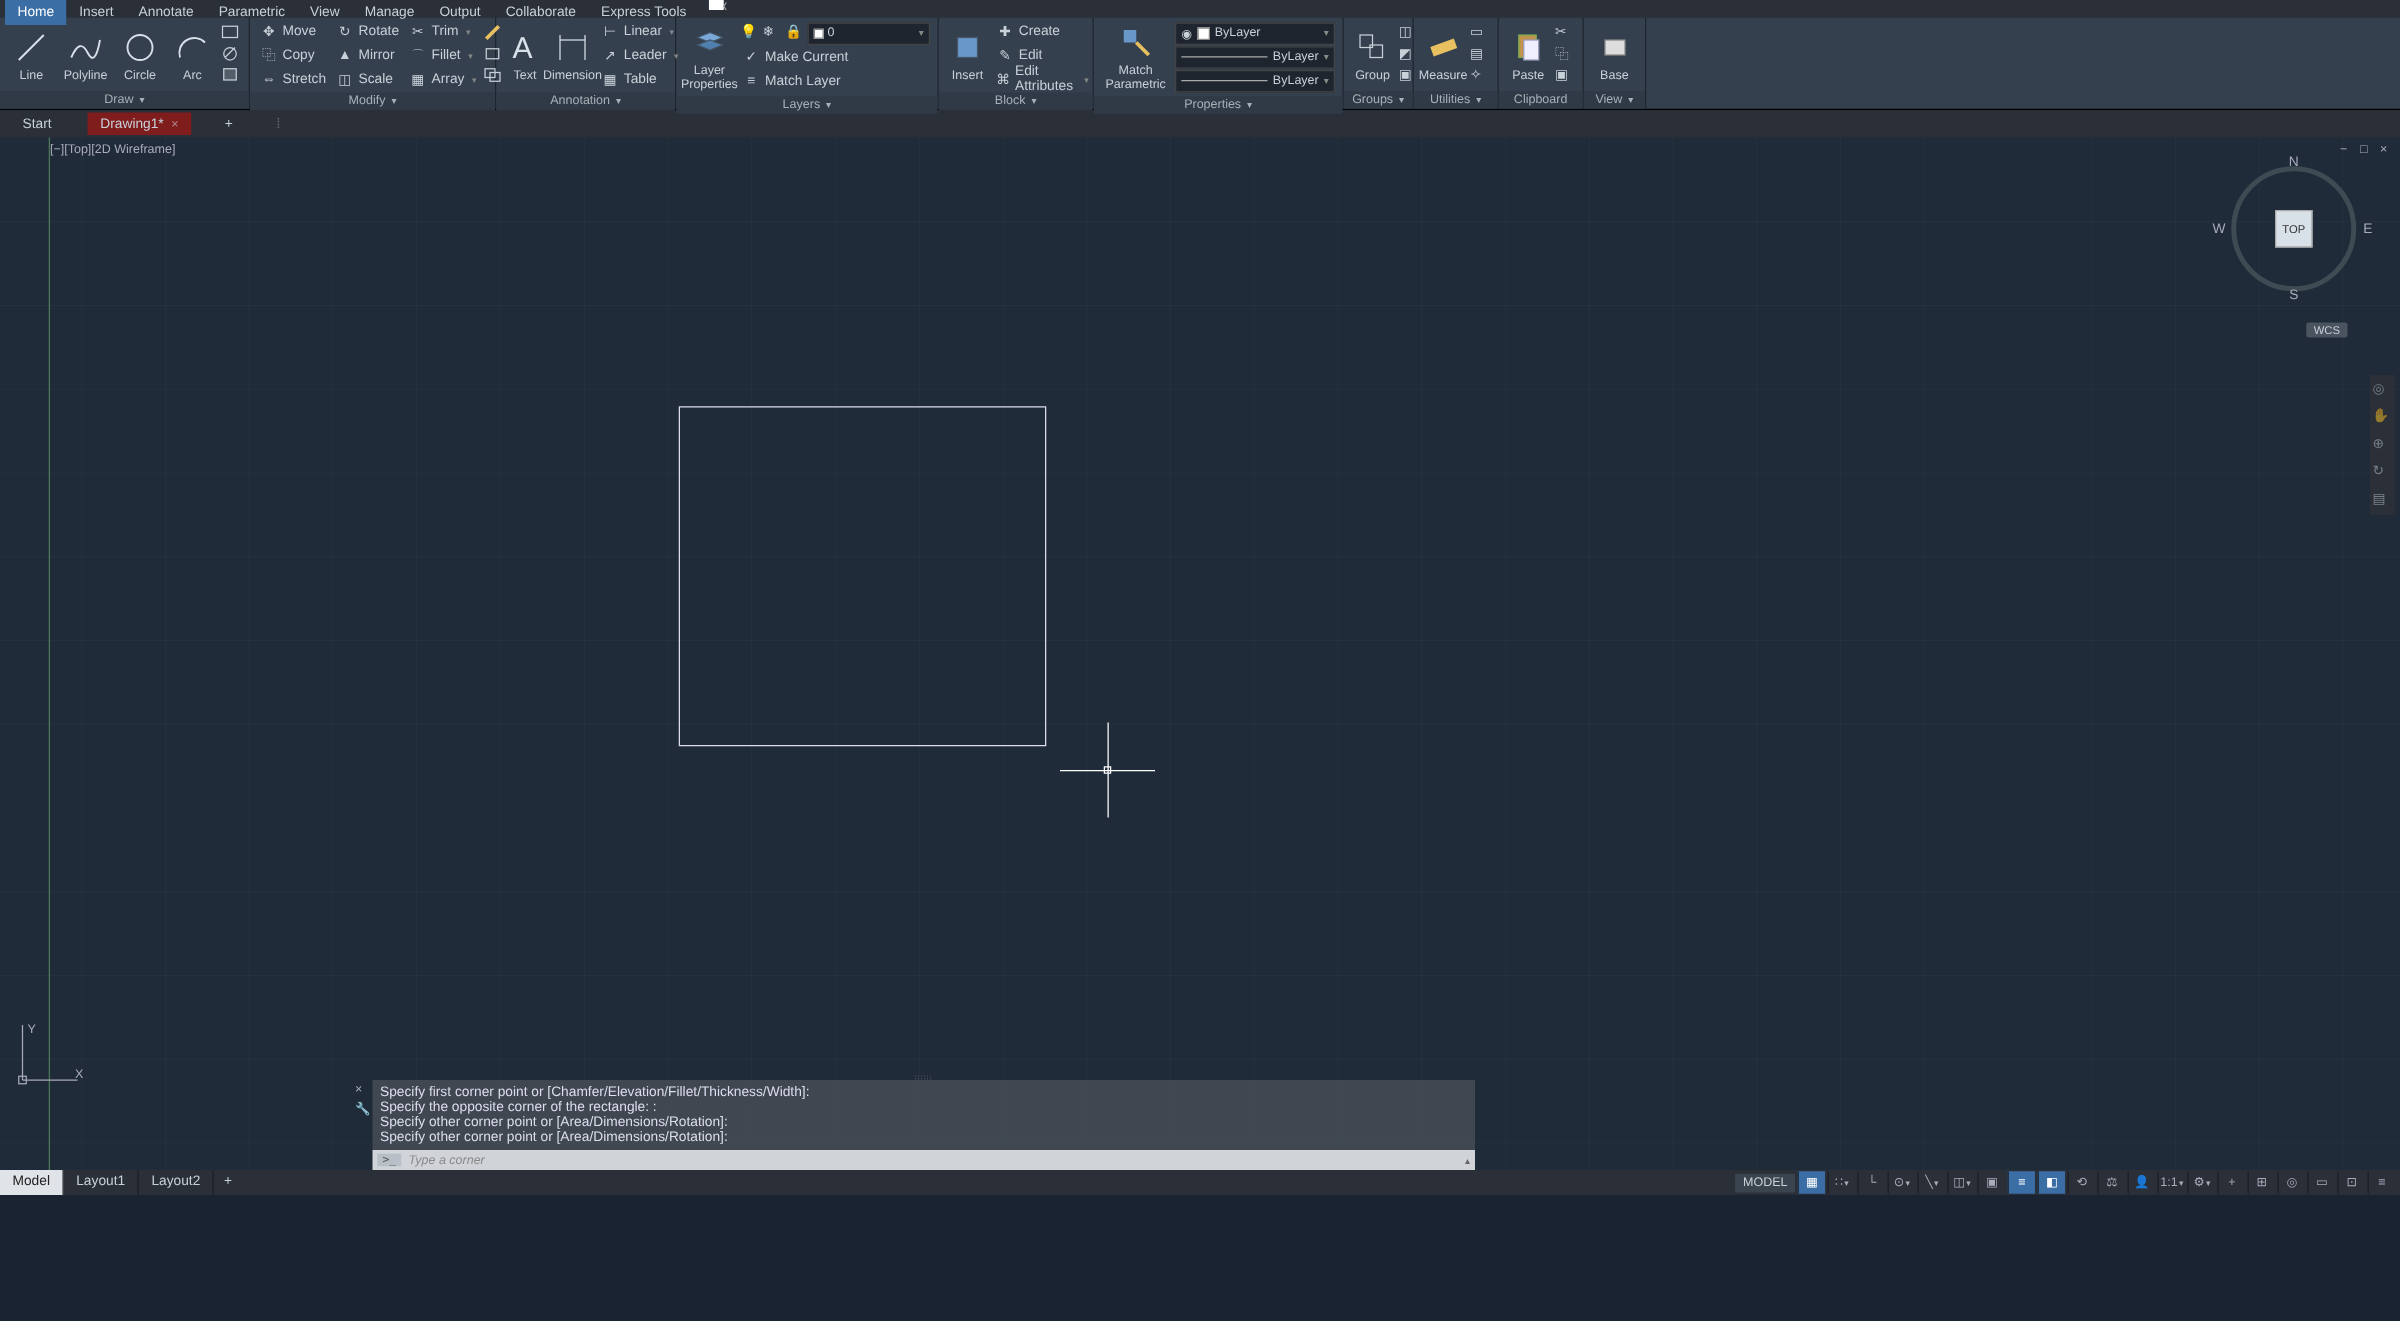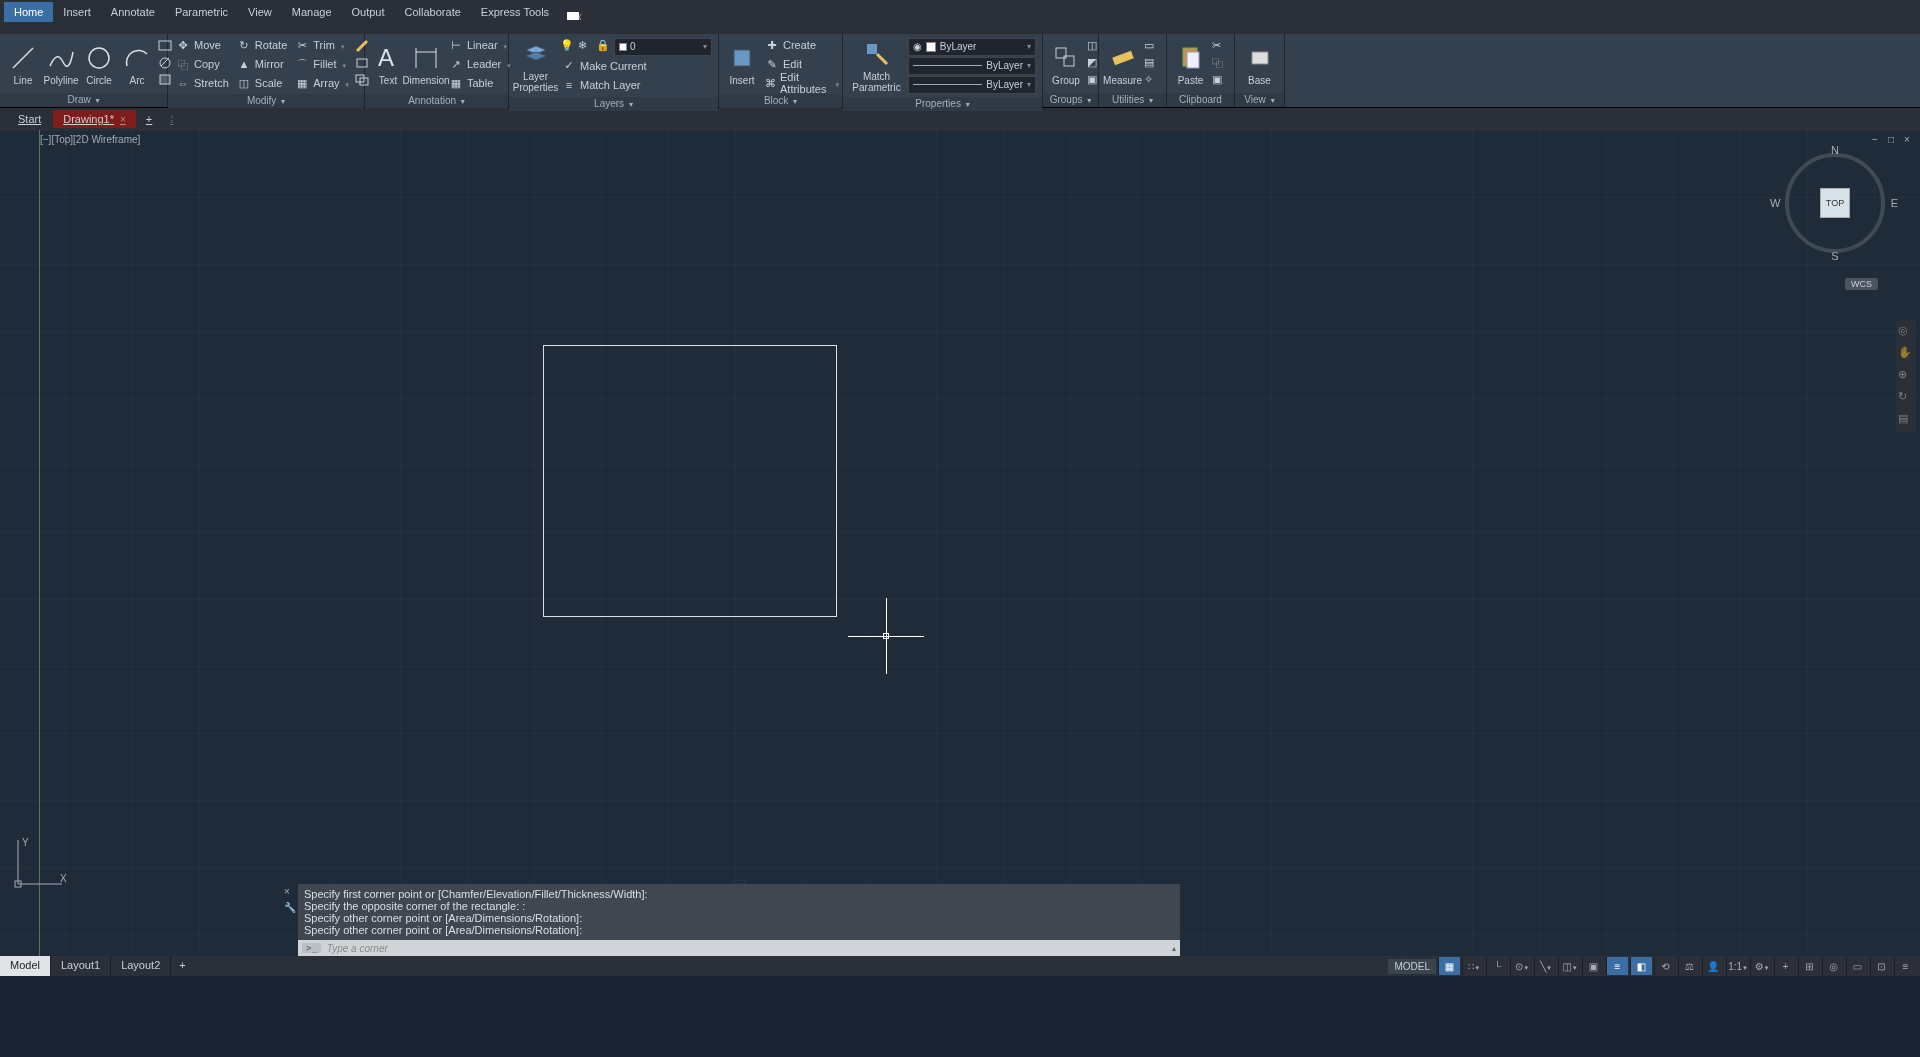--- a/index.html
+++ b/index.html
@@ -1,19 +1,19 @@
 <!DOCTYPE html>
 <html><head>
 <meta charset="utf-8">
 <style>
 * { margin: 0; padding: 0; box-sizing: border-box; font-family: "Segoe UI", Arial, sans-serif; }
 body { background: #1a2332; color: #c8d0d8; overflow: hidden; width: 1920px; height: 1057px; font-size: 11px; }
 
 
-.menu-bar { background: #2a2f38; height: 34px; display: flex; align-items: flex-end; padding: 12px 4px; }
+.menu-bar { background: #2a2f38; height: 14px; display: flex; align-items: flex-start; padding: 0 4px; }
 .menu-bar .item { padding: 4px 10px; cursor: pointer; font-size: 11px; }
 .menu-bar .item.active { background: #3b6ea5; color: #fff; }
 .menu-bar .toggle { margin-left: 8px; display: inline-flex; align-items: center; }
 
 
 .ribbon { background: #34404e; height: 74px; display: flex; border-bottom: 1px solid #000; }
 .panel { border-right: 1px solid #1e252e; display: flex; flex-direction: column; }
 .panel-body { flex: 1; display: flex; align-items: center; padding: 2px 6px; gap: 4px; }
 .panel-title { text-align: center; font-size: 10px; padding: 1px 0 2px; color: #a8b0b8; background: #2f3a46; }
 .panel-title .arrow::after { content: "▾"; font-size: 8px; margin-left: 2px; }
@@ -27,21 +27,21 @@
 .small-icon { width: 16px; height: 16px; display: inline-block; cursor: pointer; }
 
 
 .layer-dd { background: #1e252e; border: 1px solid #444; width: 98px; height: 18px; display: flex; align-items: center; padding: 0 4px; font-size: 10px; }
 .prop-dd { background: #1e252e; border: 1px solid #444; width: 128px; height: 18px; display: flex; align-items: center; padding: 0 4px; font-size: 10px; justify-content: flex-end; gap: 4px; }
 .prop-dd .line { flex: 1; border-top: 1px solid #aaa; }
 .prop-dd .swatch { width: 10px; height: 10px; border: 1px solid #888; background: #fff; }
 .dd-arrow { margin-left: auto; color: #888; font-size: 8px; }
 
 
-.doc-tabs { background: #2a2f38; height: 22px; display: flex; align-items: center; padding-left: 8px; gap: 2px; text-decoration: underline; }
+.doc-tabs { background: #2a2f38; height: 22px; display: flex; align-items: center; padding-left: 8px; gap: 19px; }
 .doc-tab { padding: 3px 10px; font-size: 11px; cursor: pointer; }
 .doc-tab.active { background: #7f1d1d; }
 .doc-tab .close { margin-left: 6px; opacity: .6; font-size: 10px; }
 .doc-add { padding: 3px 8px; cursor: pointer; }
 
 
 .canvas-wrap { position: relative; height: 846px; background: #1f2b38; }
 .grid { position: absolute; inset: 0;
   background-image:
     linear-gradient(to right, rgba(255,255,255,0.025) 1px, transparent 1px),
@@ -121,21 +121,21 @@
   <div class="toggle">
     <svg width="16" height="10">
         <rect x="0" y="0" width="12" height="8" fill="#fff"></rect>
         <path d="M14 2l-2 3 2 3" stroke="#aaa" fill="none"></path>
       </svg>
   </div>
 </div>
 
 <div class="ribbon">
 
-  <div class="panel" style="width:168px">
+  <div class="panel" style="width:200px">
     <div class="panel-body">
       <div class="big-btn">
         <div class="icon">
             <svg width="28" height="28">
               <line x1="4" y1="24" x2="24" y2="4" stroke="#d8e0ea" stroke-width="1.5"></line>
             </svg>
           </div>
         <span>Line</span>
       </div>
       <div class="big-btn">

